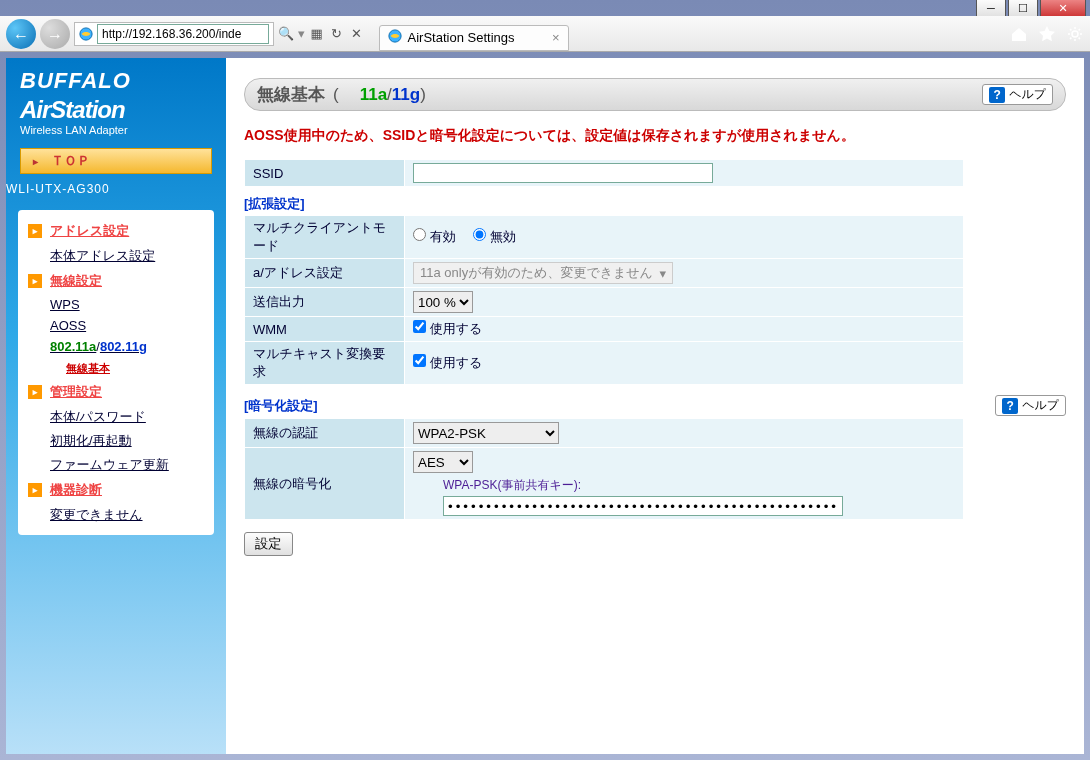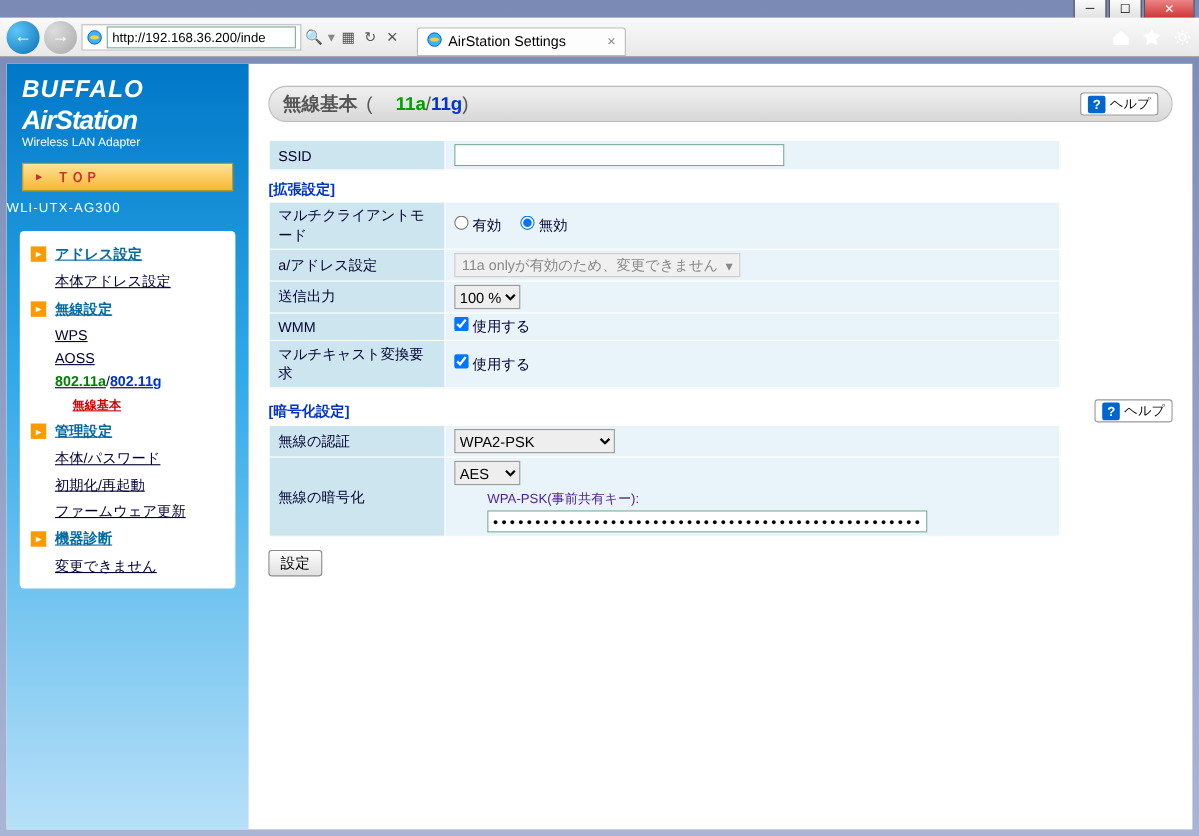--- a/index.html
+++ b/index.html
@@ -33,21 +33,21 @@
 .sidebar { width: 220px; background: linear-gradient(to bottom, #0078c8 0%, #2fa9e8 40%, #b8e0f8 100%); padding-top: 6px; color: #fff; }
 .brand { font-family: Arial, sans-serif; font-weight: bold; font-style: italic; font-size: 22px; color: #fff; padding: 4px 14px 2px; letter-spacing: 1px; }
 .airstation { font-family: Arial, sans-serif; font-weight: bold; font-style: italic; font-size: 24px; color: #fff; padding: 0 14px; letter-spacing: -1px; }
 .subbrand { font-size: 11px; color: #fff; padding: 0 14px 8px; }
 .pill { background: linear-gradient(#ffe29a,#f5b82e); color: #c33; border: 1px solid #d89a00; border-radius: 0; padding: 3px 20px 3px 30px; margin: 4px 14px; font-weight: bold; cursor: pointer; display: flex; align-items: center; position: relative; }
 .pill::before { content: "▸"; position: absolute; left: 12px; color: #b33; font-size: 10px; }
 .model { font-size: 12px; color: #fff; text-align: left; letter-spacing: 1px; padding: 4px 0 8px; font-family: Arial; }
 .navbox { background: #fff; margin: 6px 12px; border-radius: 4px; padding: 8px 0; }
 .navhead { display: flex; align-items: center; padding: 4px 10px; font-weight: bold; color: #003; }
 .navhead .orange { width: 14px; height: 14px; background: #f90; margin-right: 8px; display: flex; align-items: center; justify-content: center; color: #fff; font-size: 9px; }
-.navhead a { color: #0369a1; text-decoration: underline; cursor: pointer; }
+.navhead a { color: #ef4444; text-decoration: underline; cursor: pointer; }
 .navitem { padding: 3px 10px 3px 32px; }
 .navitem a { color: #003; text-decoration: underline; cursor: pointer; }
 .navitem .green { color: #008000; font-weight: bold; }
 .navitem .blue { color: #0033cc; font-weight: bold; }
 .navitem .red { color: #c00; font-weight: bold; font-size: 11px; text-decoration: underline; }
 
 
 .main { flex: 1; padding: 20px 18px; overflow: auto; }
 .titlebar2 { background: linear-gradient(#f0f0f0,#d8d8d8); border: 1px solid #bbb; border-radius: 16px; padding: 4px 12px; display: flex; align-items: center; margin-bottom: 16px; }
 .titlebar2 .t { font-size: 17px; color: #555; font-weight: bold; }
@@ -176,20 +176,21 @@
           <span class="g">11a</span>
           <span style="color:#555;font-size:17px">/</span>
           <span class="b">11g</span>
           <span style="color:#555;font-size:17px">)</span>
         <div class="helpbtn">
             <span class="q">?</span>
             <span>ヘルプ</span>
           </div>
       </div>
 
+      <div class="warning">AOSS使用中のため、SSIDと暗号化設定については、設定値は保存されますが使用されません。</div>
 
       <table class="settings">
         <tbody>
             <tr>
           <th>SSID</th>
           <td><input type="text" style="width: 300px;" value=""></td>
         </tr>
       </tbody>
         </table>
 

